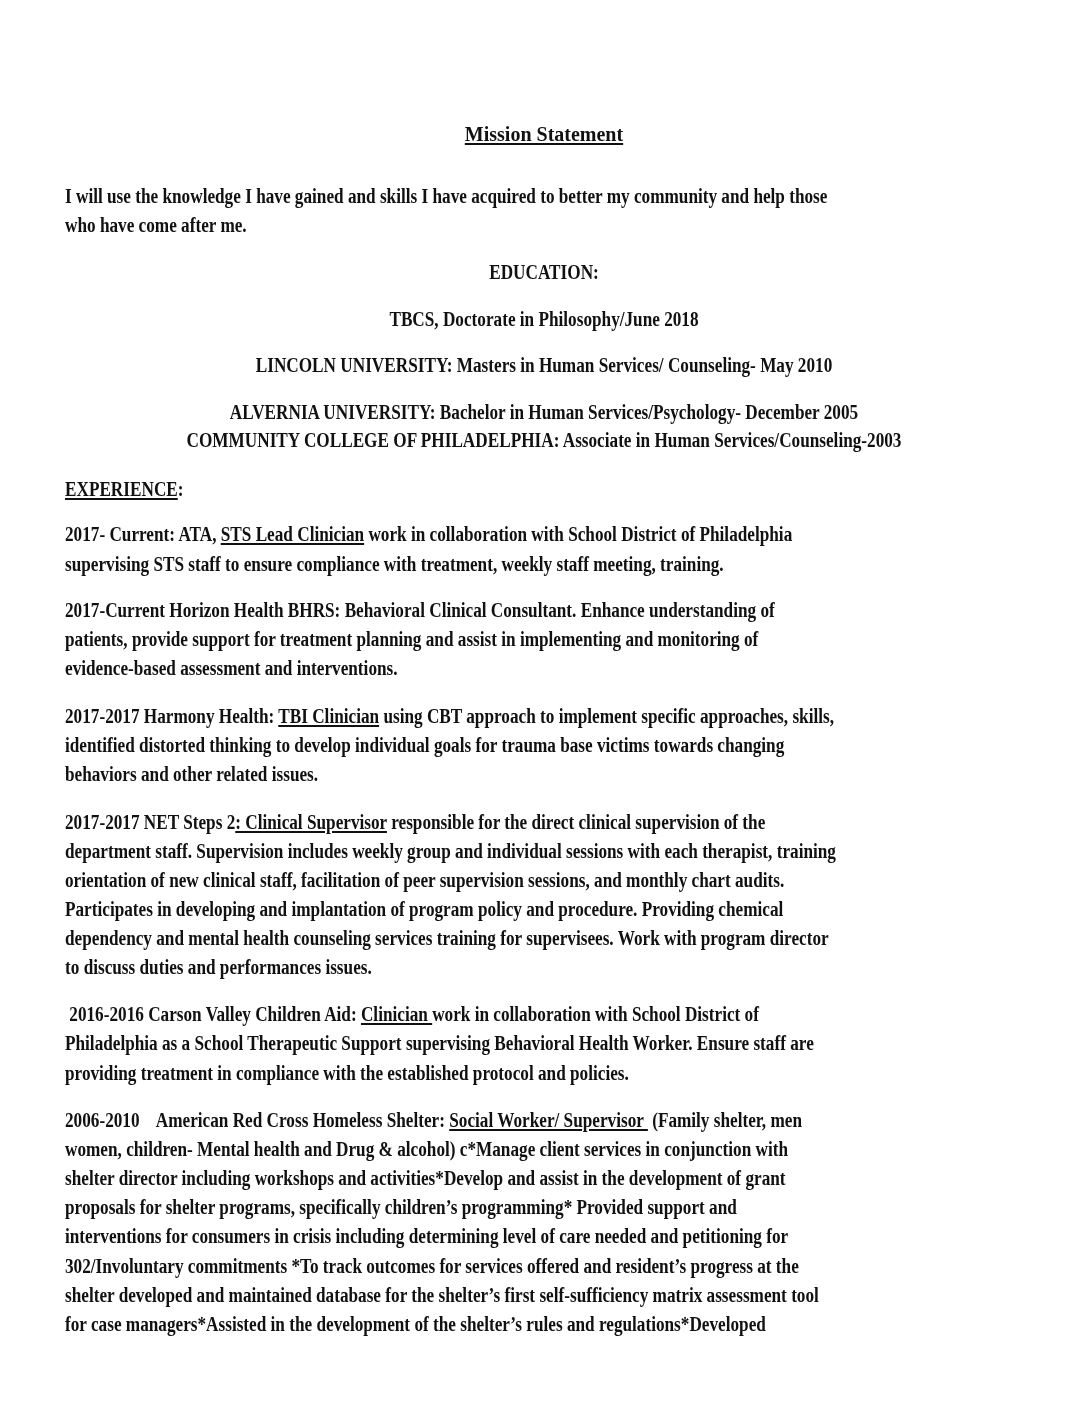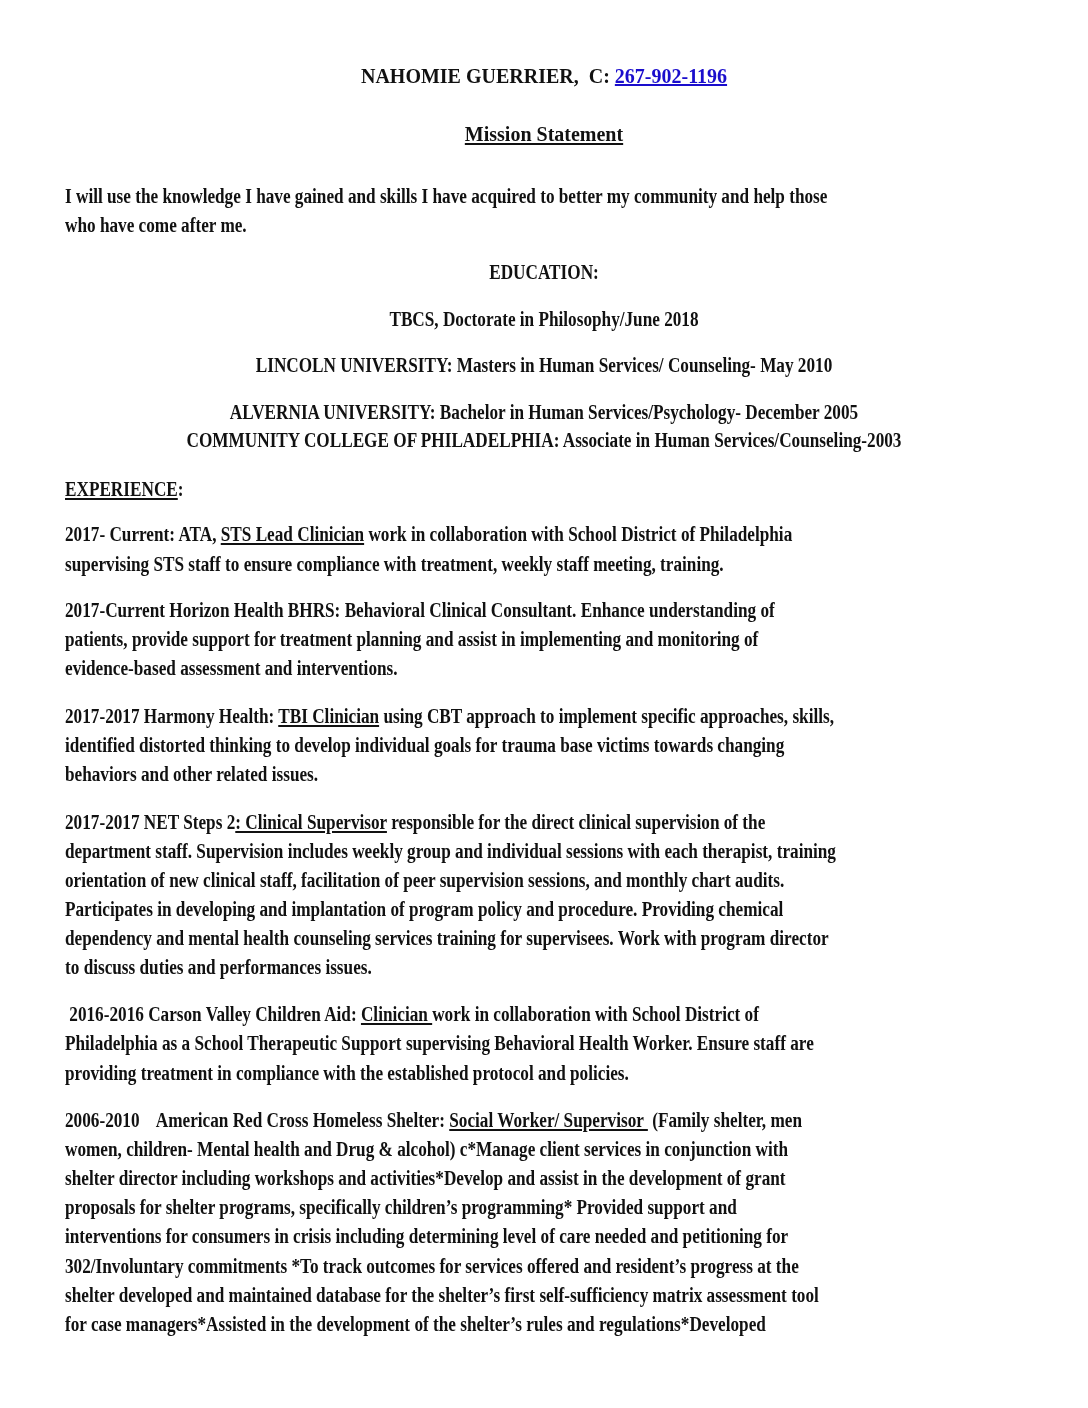--- a/index.html
+++ b/index.html
@@ -21,25 +21,20 @@
   a.link { color: #1a0dcc; text-decoration: underline; }
   .hdr { font-size: 20px; }
   .narrow { transform: scaleX(0.86); }
   .narrow-c { transform: scaleX(0.86); }
 </style>
 </head>
 <body>
 
 <div class="page">
 
-  <div class="ln c hdr" style="top:64px;">
-    <span>NAHOMIE GUERRIER,</span>&nbsp;
-    <span>C:</span>
-    <a class="link">267-902-1196</a>
-  </div>
 
   <div class="ln c u" style="top:122px;">Mission Statement</div>
   <div class="ln l narrow" style="top: 184px; transform: scaleX(0.86);">I will use the knowledge I have gained and skills I have acquired to better my community and help those</div>
   <div class="ln l narrow" style="top: 213px; transform: scaleX(0.86);">who have come after me.</div>
 
   <div class="ln c narrow-c" style="top:260px;">EDUCATION:</div>
   <div class="ln c narrow-c" style="top:307px;">TBCS, Doctorate in  Philosophy/June 2018</div>
   <div class="ln c narrow-c" style="top:353px;">LINCOLN UNIVERSITY: Masters in Human Services/ Counseling- May 2010</div>
   <div class="ln c narrow-c" style="top:400px;">ALVERNIA UNIVERSITY: Bachelor in Human Services/Psychology- December 2005</div>
   <div class="ln c narrow-c" style="top:428px;">COMMUNITY COLLEGE OF PHILADELPHIA: Associate in Human Services/Counseling-2003</div>

